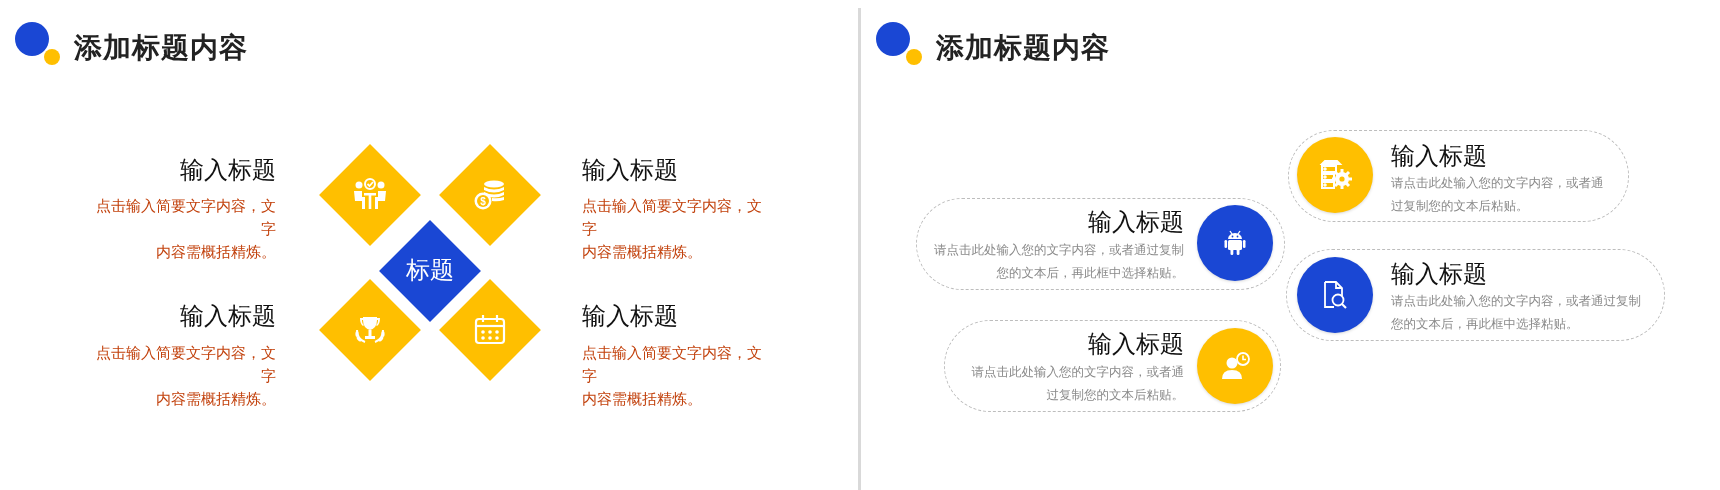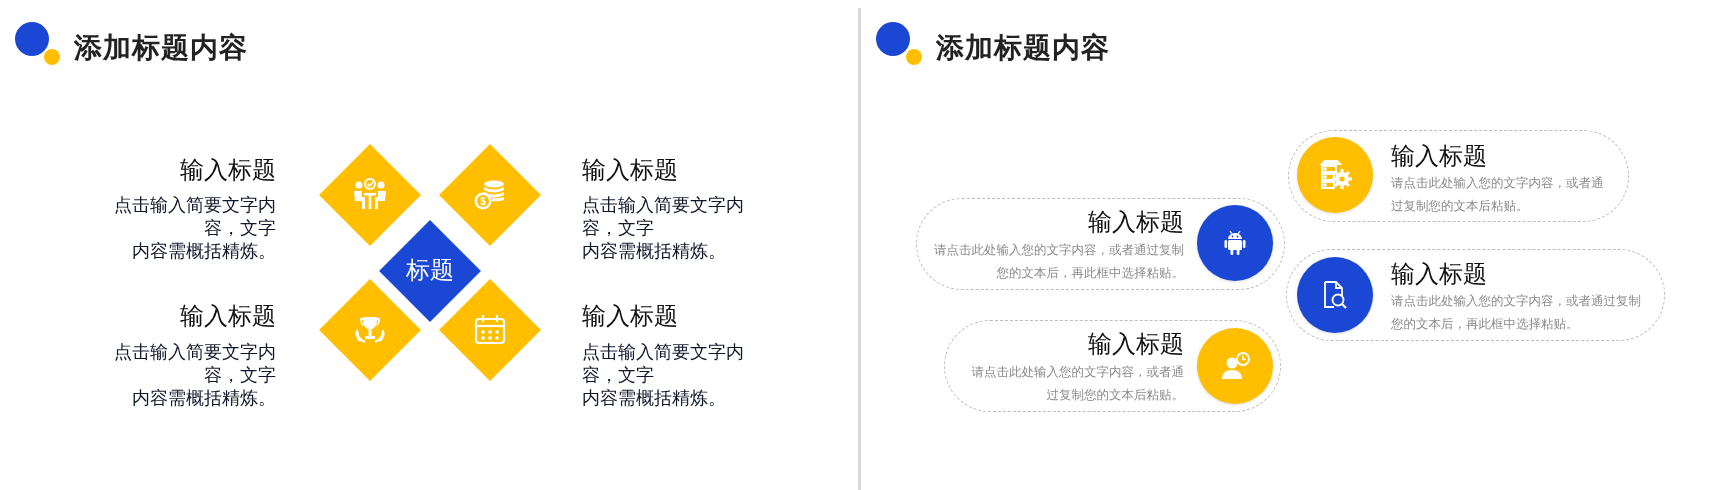--- a/index.html
+++ b/index.html
@@ -10,21 +10,21 @@
   .slide-right { left: 861px; width: 859px; }
   .divider { position: absolute; left: 858px; top: 0; width: 3px; height: 490px; background: #d9d9d9; }
   .bottom-line { position: absolute; left: 0; bottom: 0; width: 1720px; height: 3px; background: #d9d9d9; }
 
   .logo-big { position: absolute; width: 34px; height: 34px; border-radius: 50%; background: #1a47d4; }
   .logo-small { position: absolute; width: 16px; height: 16px; border-radius: 50%; background: #ffbf00; }
   .slide-title { position: absolute; font-size: 28px; font-weight: bold; color: #222; letter-spacing: 1px; }
 
   
   .item-title { position: absolute; font-size: 24px; color: #111; font-weight: normal; }
-  .item-desc { position: absolute; font-size: 18px; color: #0f172a; line-height: 23px; width: 180px; }
+  .item-desc { position: absolute; font-size: 15px; color: #c2410c; line-height: 23px; width: 180px; }
   .ta-r { text-align: right; }
   .ta-l { text-align: left; }
 
   .diamond { position: absolute; width: 72px; height: 72px; transform: rotate(45deg); }
   .diamond.yellow { background: #ffbf00; }
   .diamond.blue { background: #1a47d4; }
   .diamond-content { position: absolute; display: flex; align-items: center; justify-content: center; }
   .center-label { font-size: 24px; color: #fff; }
 
   

